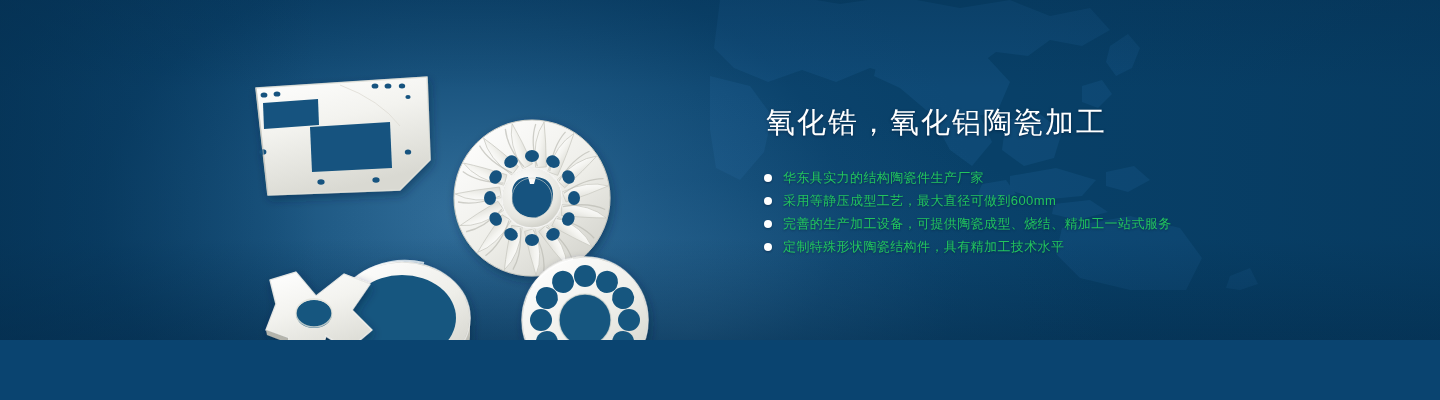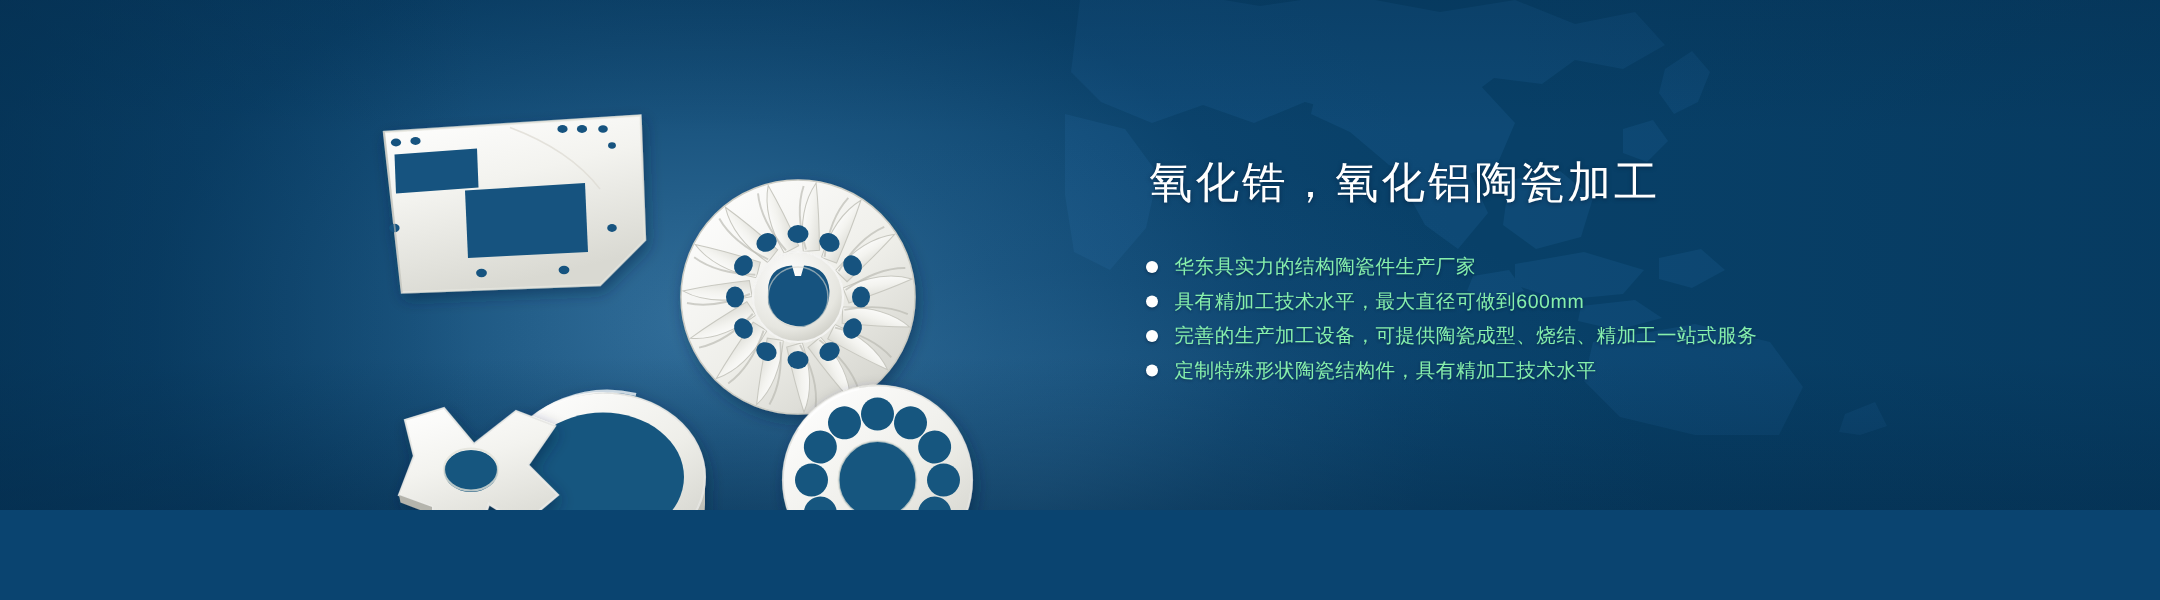--- a/index.html
+++ b/index.html
@@ -103,21 +103,21 @@
     width: 8px;
     height: 8px;
     border-radius: 50%;
     background: #ffffff;
     margin-right: 11px;
     box-shadow: 0 1px 2px rgba(0,20,45,0.4);
   }
   .bullet-text {
     font-size: 13px;
     line-height: 23px;
-    color: #86efac;
+    color: #22c55e;
     letter-spacing: 0.4px;
     white-space: nowrap;
     text-shadow: 0 1px 2px rgba(0,20,45,0.45);
   }
 </style>
 </head>
 <body>
 
 <div id="banner">
 
@@ -421,21 +421,21 @@
   <div class="copy">
     <h1 class="headline">氧化锆，氧化铝陶瓷加工</h1>
 
     <ul class="bullets">
       <li class="bullet">
         <span class="dot"></span>
         <span class="bullet-text">华东具实力的结构陶瓷件生产厂家</span>
       </li>
       <li class="bullet">
         <span class="dot"></span>
-        <span class="bullet-text">具有精加工技术水平，最大直径可做到600mm</span>
+        <span class="bullet-text">采用等静压成型工艺，最大直径可做到600mm</span>
       </li>
       <li class="bullet">
         <span class="dot"></span>
         <span class="bullet-text">完善的生产加工设备，可提供陶瓷成型、烧结、精加工一站式服务</span>
       </li>
       <li class="bullet">
         <span class="dot"></span>
         <span class="bullet-text">定制特殊形状陶瓷结构件，具有精加工技术水平</span>
       </li>
     </ul>

